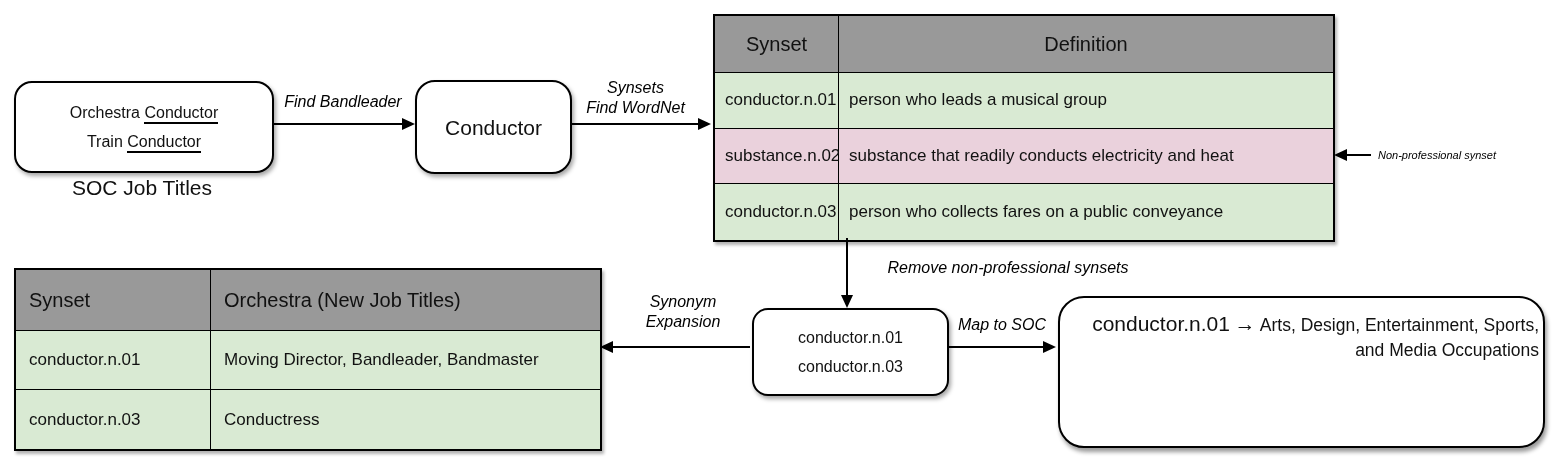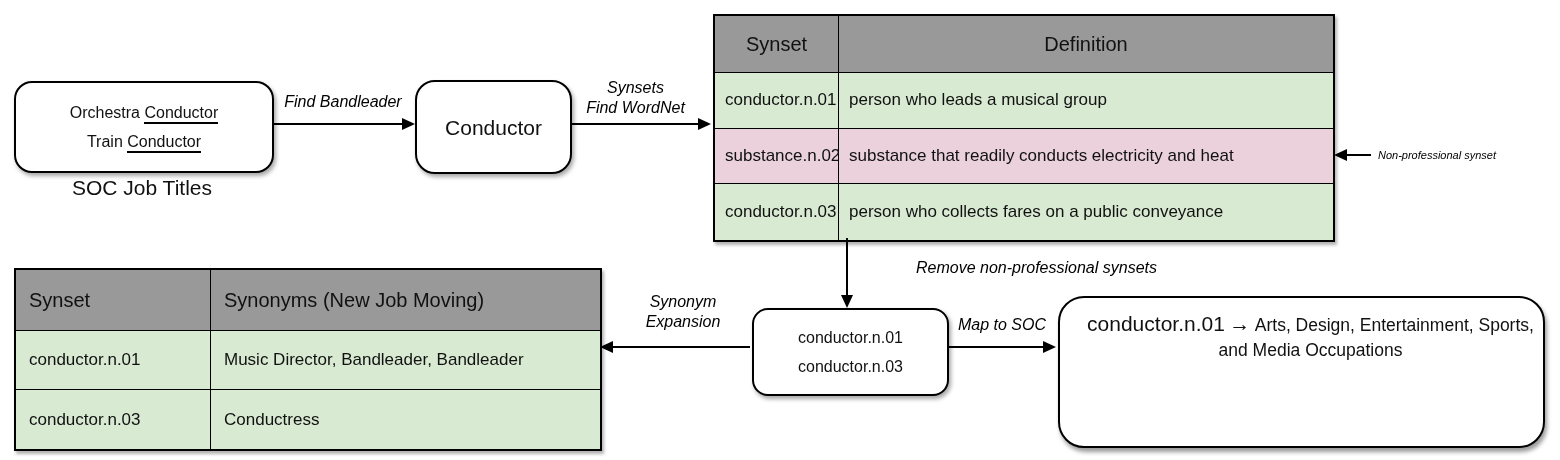--- a/index.html
+++ b/index.html
@@ -42,21 +42,21 @@
   .head-down{position:absolute;width:0;height:0;
     border-left:6px solid transparent;border-right:6px solid transparent;
     border-top:13px solid #000;}
   .lbl{position:absolute;font-style:italic;font-size:16px;color:#000;
        text-align:center;line-height:20px;}
   
   #soc-map-box{
     position:absolute;left:1058px;top:296px;width:487px;height:152px;
     background:#fff;border:2.5px solid #000;border-radius:26px;
     box-shadow:2px 4px 4px rgba(0,0,0,0.4);
-    box-sizing:border-box;padding:13px 4px 0 22px;text-align:center;
+    box-sizing:border-box;padding:13px 4px 0 22px;text-align:right;
   }
   .map-line{margin:0 0 22px 0;line-height:25px;}
   .map-syn{font-size:21px;}
   .map-occ{font-size:17.5px;}
 </style>
 </head>
 <body>
 
 <div id="canvas">
 
@@ -103,43 +103,43 @@
   <div>
     <div class="head-left" style="left:1334px;top:149px;"></div>
     <div class="hline" style="left:1345px;top:154px;width:26px;"></div>
   </div>
   <div class="lbl" style="left:1378px;top:145px;width:175px;text-align:left;font-size:11px;">Non-professional synset</div>
 
   <div>
     <div class="vline" style="left:846px;top:238px;height:58px;"></div>
     <div class="head-down" style="left:841px;top:295px;"></div>
   </div>
-  <div class="lbl" style="left:897px;top:258px;width:260px;text-align:right;">Remove non-professional synsets</div>
+  <div class="lbl" style="left:878px;top:258px;width:260px;text-align:center;">Remove non-professional synsets</div>
 
   <div class="rbox" style="left:752px;top:308px;width:193px;height:84px;border-radius:16px;">
     <div class="bigline">conductor.n.01</div>
     <div class="bigline">conductor.n.03</div>
   </div>
 
   <div>
     <div class="head-left" style="left:600px;top:341px;"></div>
     <div class="hline" style="left:611px;top:346px;width:139px;"></div>
   </div>
   <div class="lbl" style="left:626px;top:292px;width:114px;">
     <div>Synonym</div>
     <div>Expansion</div>
   </div>
 
   <div class="tbl" style="left:14px;top:268px;width:584px;height:179px;
        grid-template-columns:195px 1fr;grid-template-rows:61px 1fr 1fr;">
     <div class="cell hdr pad14">Synset</div>
-    <div class="cell hdr last-col pad14">Synonyms (New Job Moving)</div>
+    <div class="cell hdr last-col pad14">Orchestra (New Job Titles)</div>
 
     <div class="cell green pad14">conductor.n.01</div>
-    <div class="cell green last-col pad14">Music Director, Bandleader, Bandleader</div>
+    <div class="cell green last-col pad14">Moving Director, Bandleader, Bandmaster</div>
 
     <div class="cell green last-row pad14">conductor.n.03</div>
     <div class="cell green last-col last-row pad14">Conductress</div>
   </div>
 
   <div>
     <div class="hline" style="left:947px;top:346px;width:97px;"></div>
     <div class="head-right" style="left:1043px;top:341px;"></div>
   </div>
   <div class="lbl" style="left:952px;top:315px;width:100px;">Map to SOC</div>

